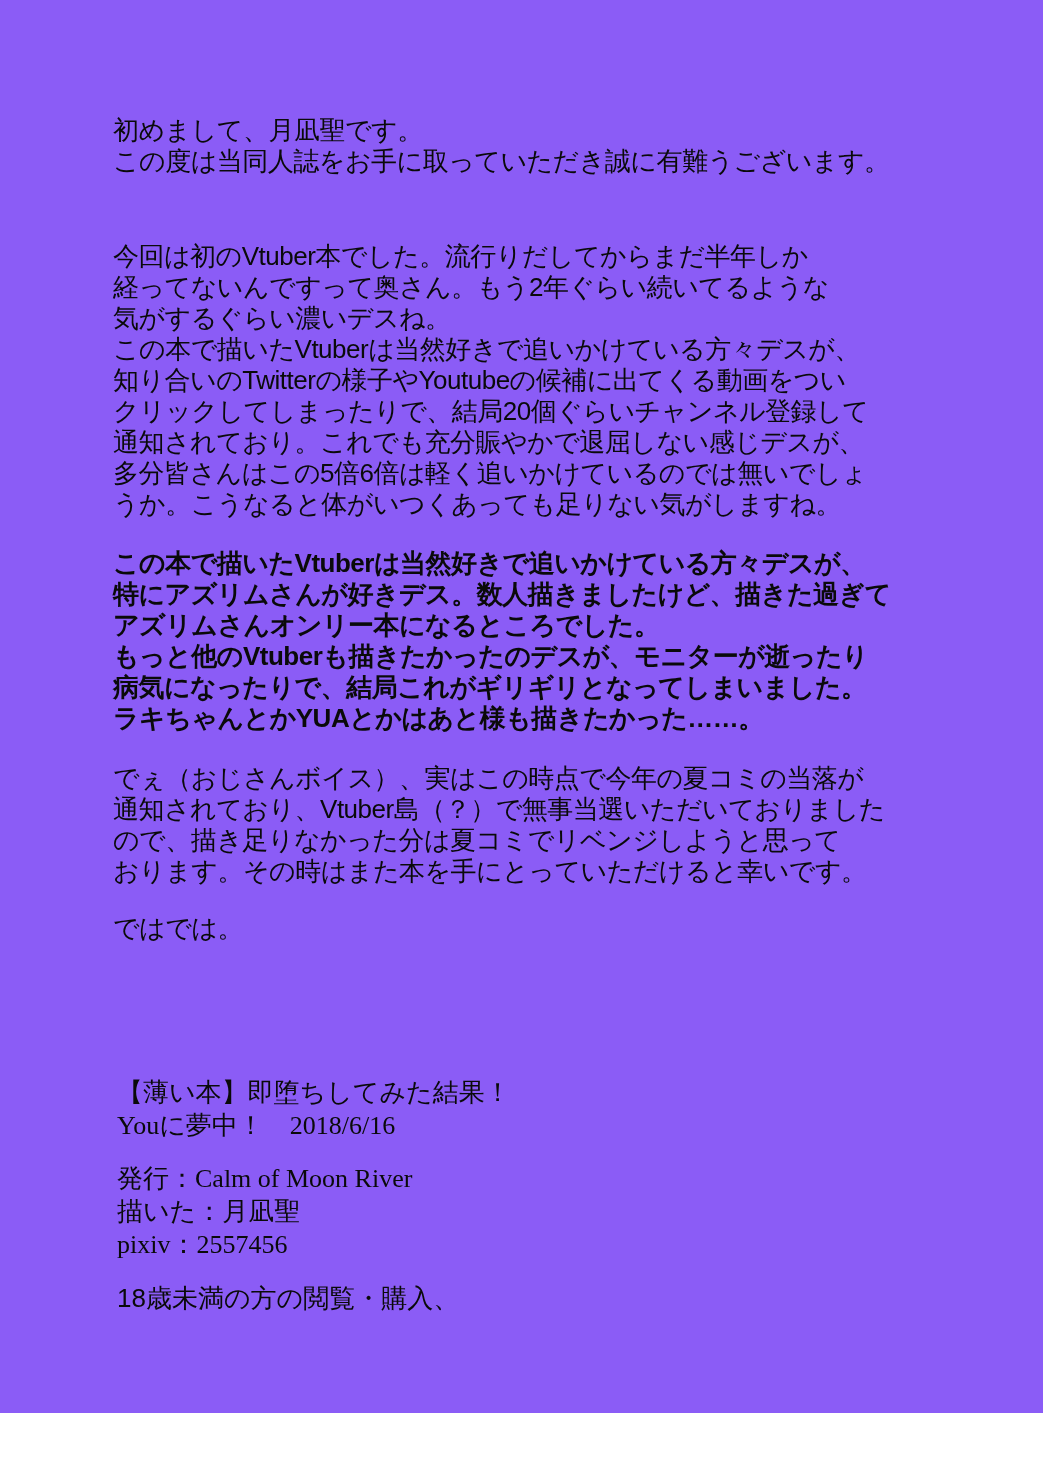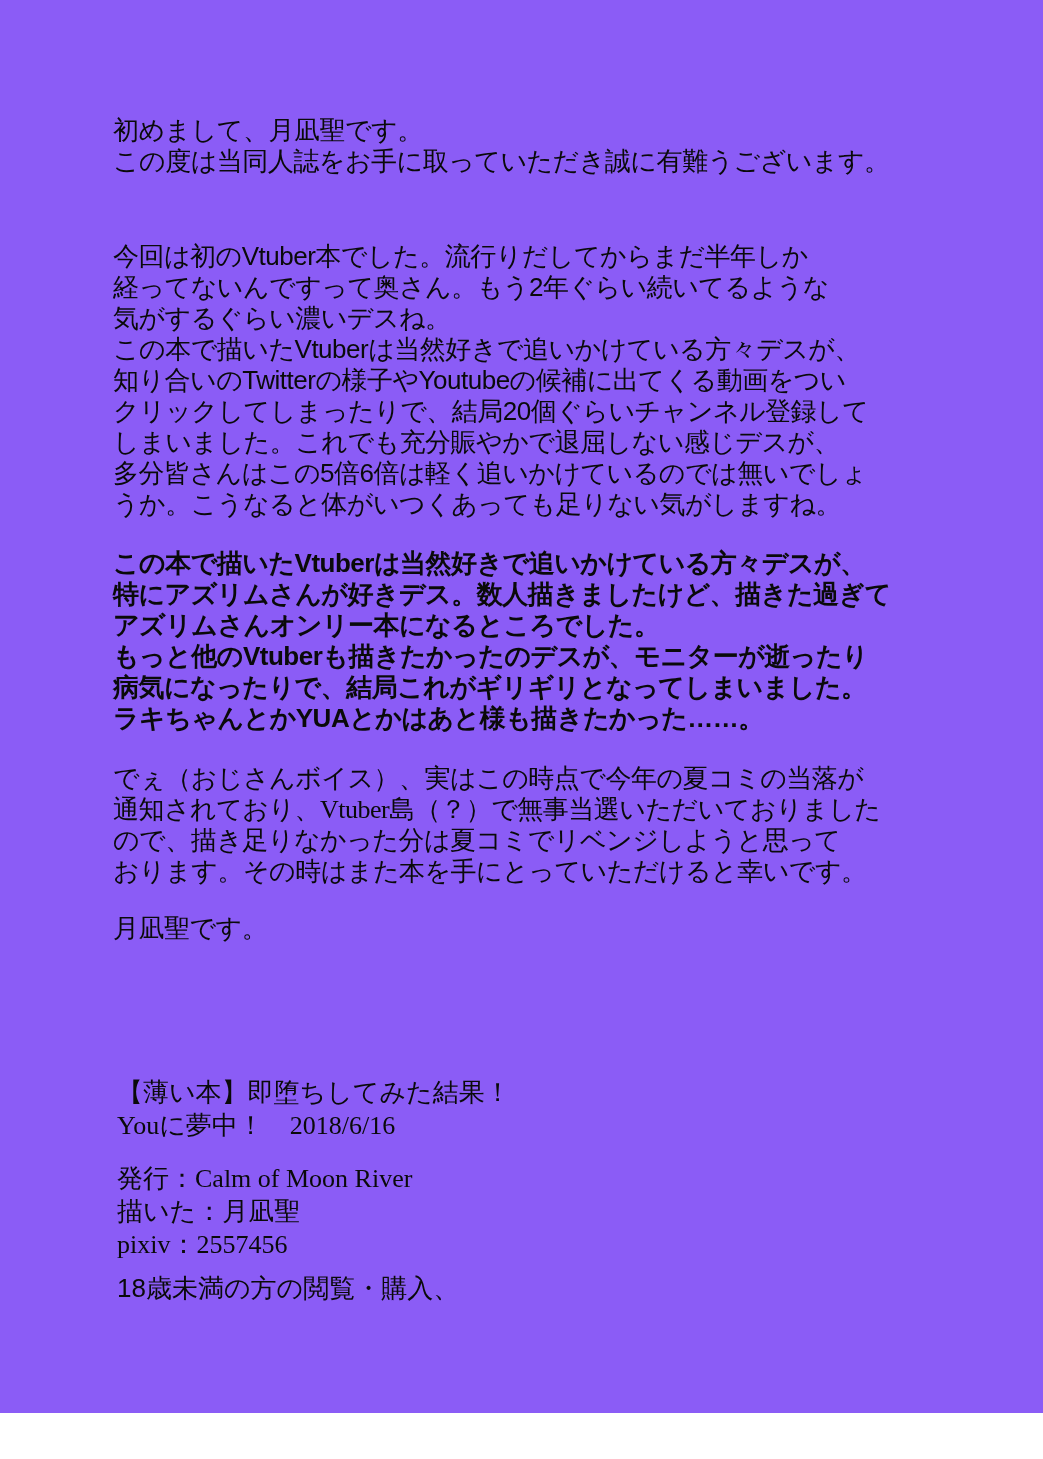--- a/index.html
+++ b/index.html
@@ -25,53 +25,53 @@
     .para {
       font-size: 26px;
       line-height: 31px;
       letter-spacing: -0.5px;
       white-space: nowrap;
     }
     .line { display: block; }
     .block-greeting   { margin-bottom: 64px; }
     .block-paragraph1 { margin-bottom: 28px; }
     .block-paragraph2 { margin-bottom: 29px; font-weight: bold; }
-    .block-paragraph3 { margin-bottom: 26px; font-family: Liberation Serif, serif; }
+    .block-paragraph3 { margin-bottom: 26px; }
     .block-closing    { margin-bottom: 132px; }
     .colophon {
       padding-left: 4px;
       font-size: 26px;
       line-height: 33px;
       white-space: nowrap;
     }
     .serif {
       font-family: "Liberation Serif", "DejaVu Serif", serif;
     }
     .block-title   { margin-bottom: 20px; }
-    .block-credits { margin-bottom: 11px; }
+    .block-credits { margin-bottom: 21px; }
   </style>
 </head>
 <body>
 
 <div class="page">
   <div class="content">
 
     <div class="para block-greeting">
       <span class="line">初めまして、月凪聖です。</span>
       <span class="line">この度は当同人誌をお手に取っていただき誠に有難うございます。</span>
     </div>
 
     <div class="para block-paragraph1">
       <span class="line">今回は初のVtuber本でした。流行りだしてからまだ半年しか</span>
       <span class="line">経ってないんですって奥さん。もう2年ぐらい続いてるような</span>
       <span class="line">気がするぐらい濃いデスね。</span>
       <span class="line">この本で描いたVtuberは当然好きで追いかけている方々デスが、</span>
       <span class="line">知り合いのTwitterの様子やYoutubeの候補に出てくる動画をつい</span>
       <span class="line">クリックしてしまったりで、結局20個ぐらいチャンネル登録して</span>
-      <span class="line">しまいました。これでも充分賑やかで退屈しない感じデスが、</span>
+      <span class="line">通知されており。これでも充分賑やかで退屈しない感じデスが、</span>
       <span class="line">多分皆さんはこの5倍6倍は軽く追いかけているのでは無いでしょ</span>
       <span class="line">うか。こうなると体がいつくあっても足りない気がしますね。</span>
     </div>
 
     <div class="para block-paragraph2">
       <span class="line">この本で描いたVtuberは当然好きで追いかけている方々デスが、</span>
       <span class="line">特にアズリムさんが好きデス。数人描きましたけど、描きた過ぎて</span>
       <span class="line">アズリムさんオンリー本になるところでした。</span>
       <span class="line">もっと他のVtuberも描きたかったのデスが、モニターが逝ったり</span>
       <span class="line">病気になったりで、結局これがギリギリとなってしまいました。</span>
@@ -79,21 +79,21 @@
     </div>
 
     <div class="para block-paragraph3">
       <span class="line">でぇ（おじさんボイス）、実はこの時点で今年の夏コミの当落が</span>
       <span class="line">通知されており、Vtuber島（？）で無事当選いただいておりました</span>
       <span class="line">ので、描き足りなかった分は夏コミでリベンジしようと思って</span>
       <span class="line">おります。その時はまた本を手にとっていただけると幸いです。</span>
     </div>
 
     <div class="para block-closing">
-      <span class="line">月凪聖です。</span>
+      <span class="line">ではでは。</span>
     </div>
 
     <div class="colophon serif block-title">
       <span class="line">【薄い本】即堕ちしてみた結果！</span>
       <span class="line">Youに夢中！　2018/6/16</span>
     </div>
 
     <div class="colophon serif block-credits">
       <span class="line">発行：Calm of Moon River</span>
       <span class="line">描いた：月凪聖</span>

